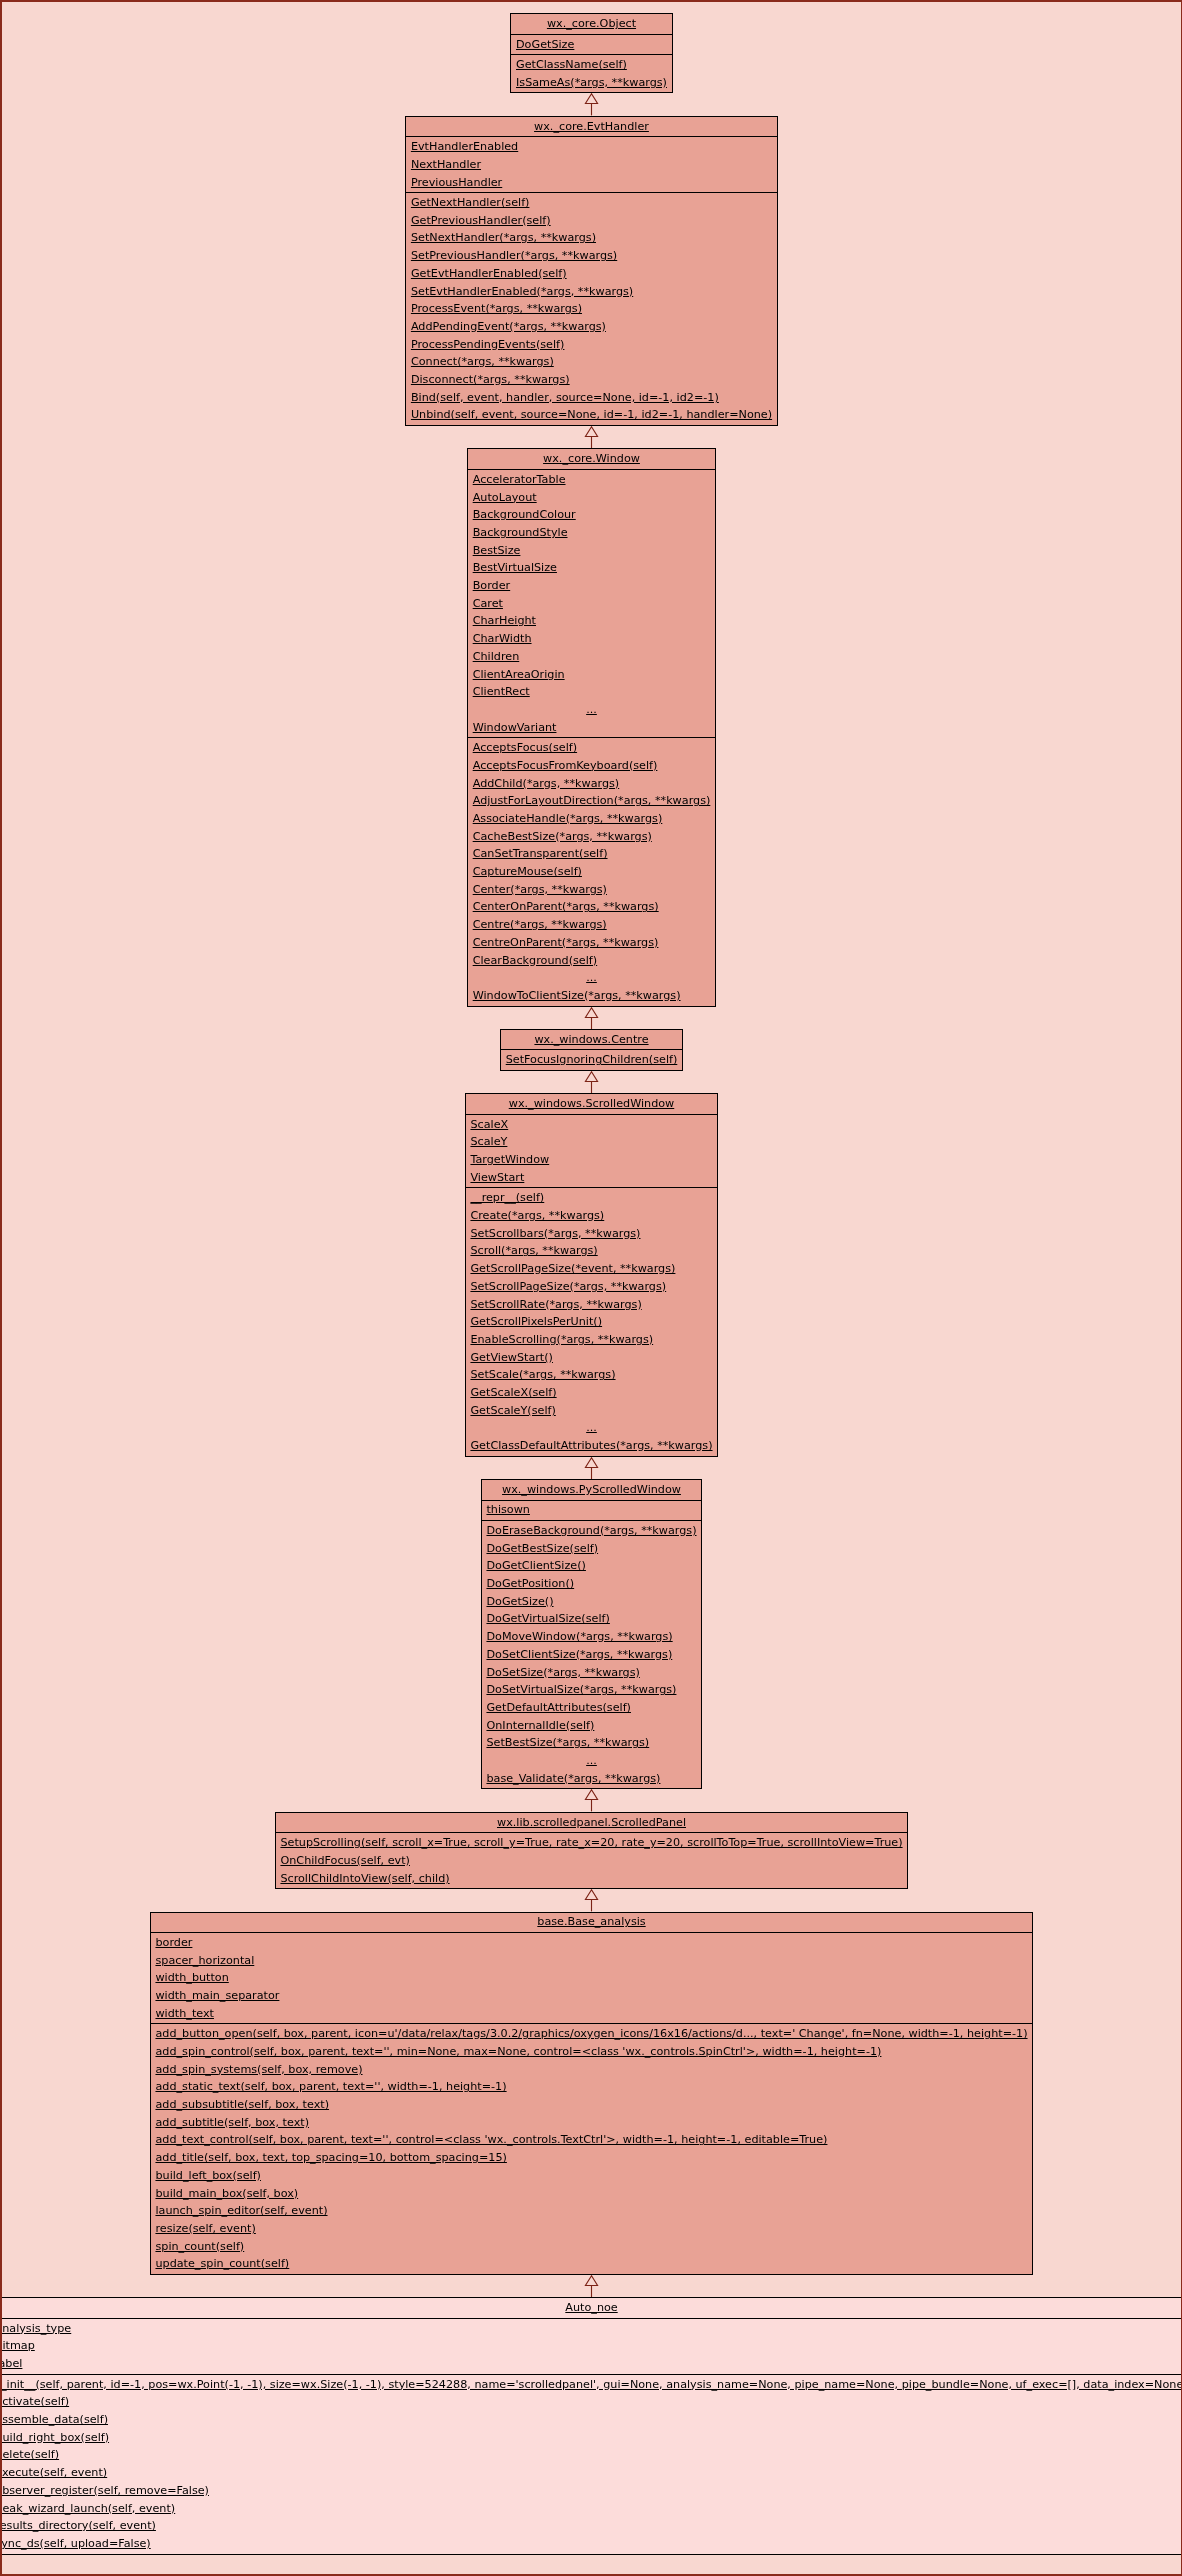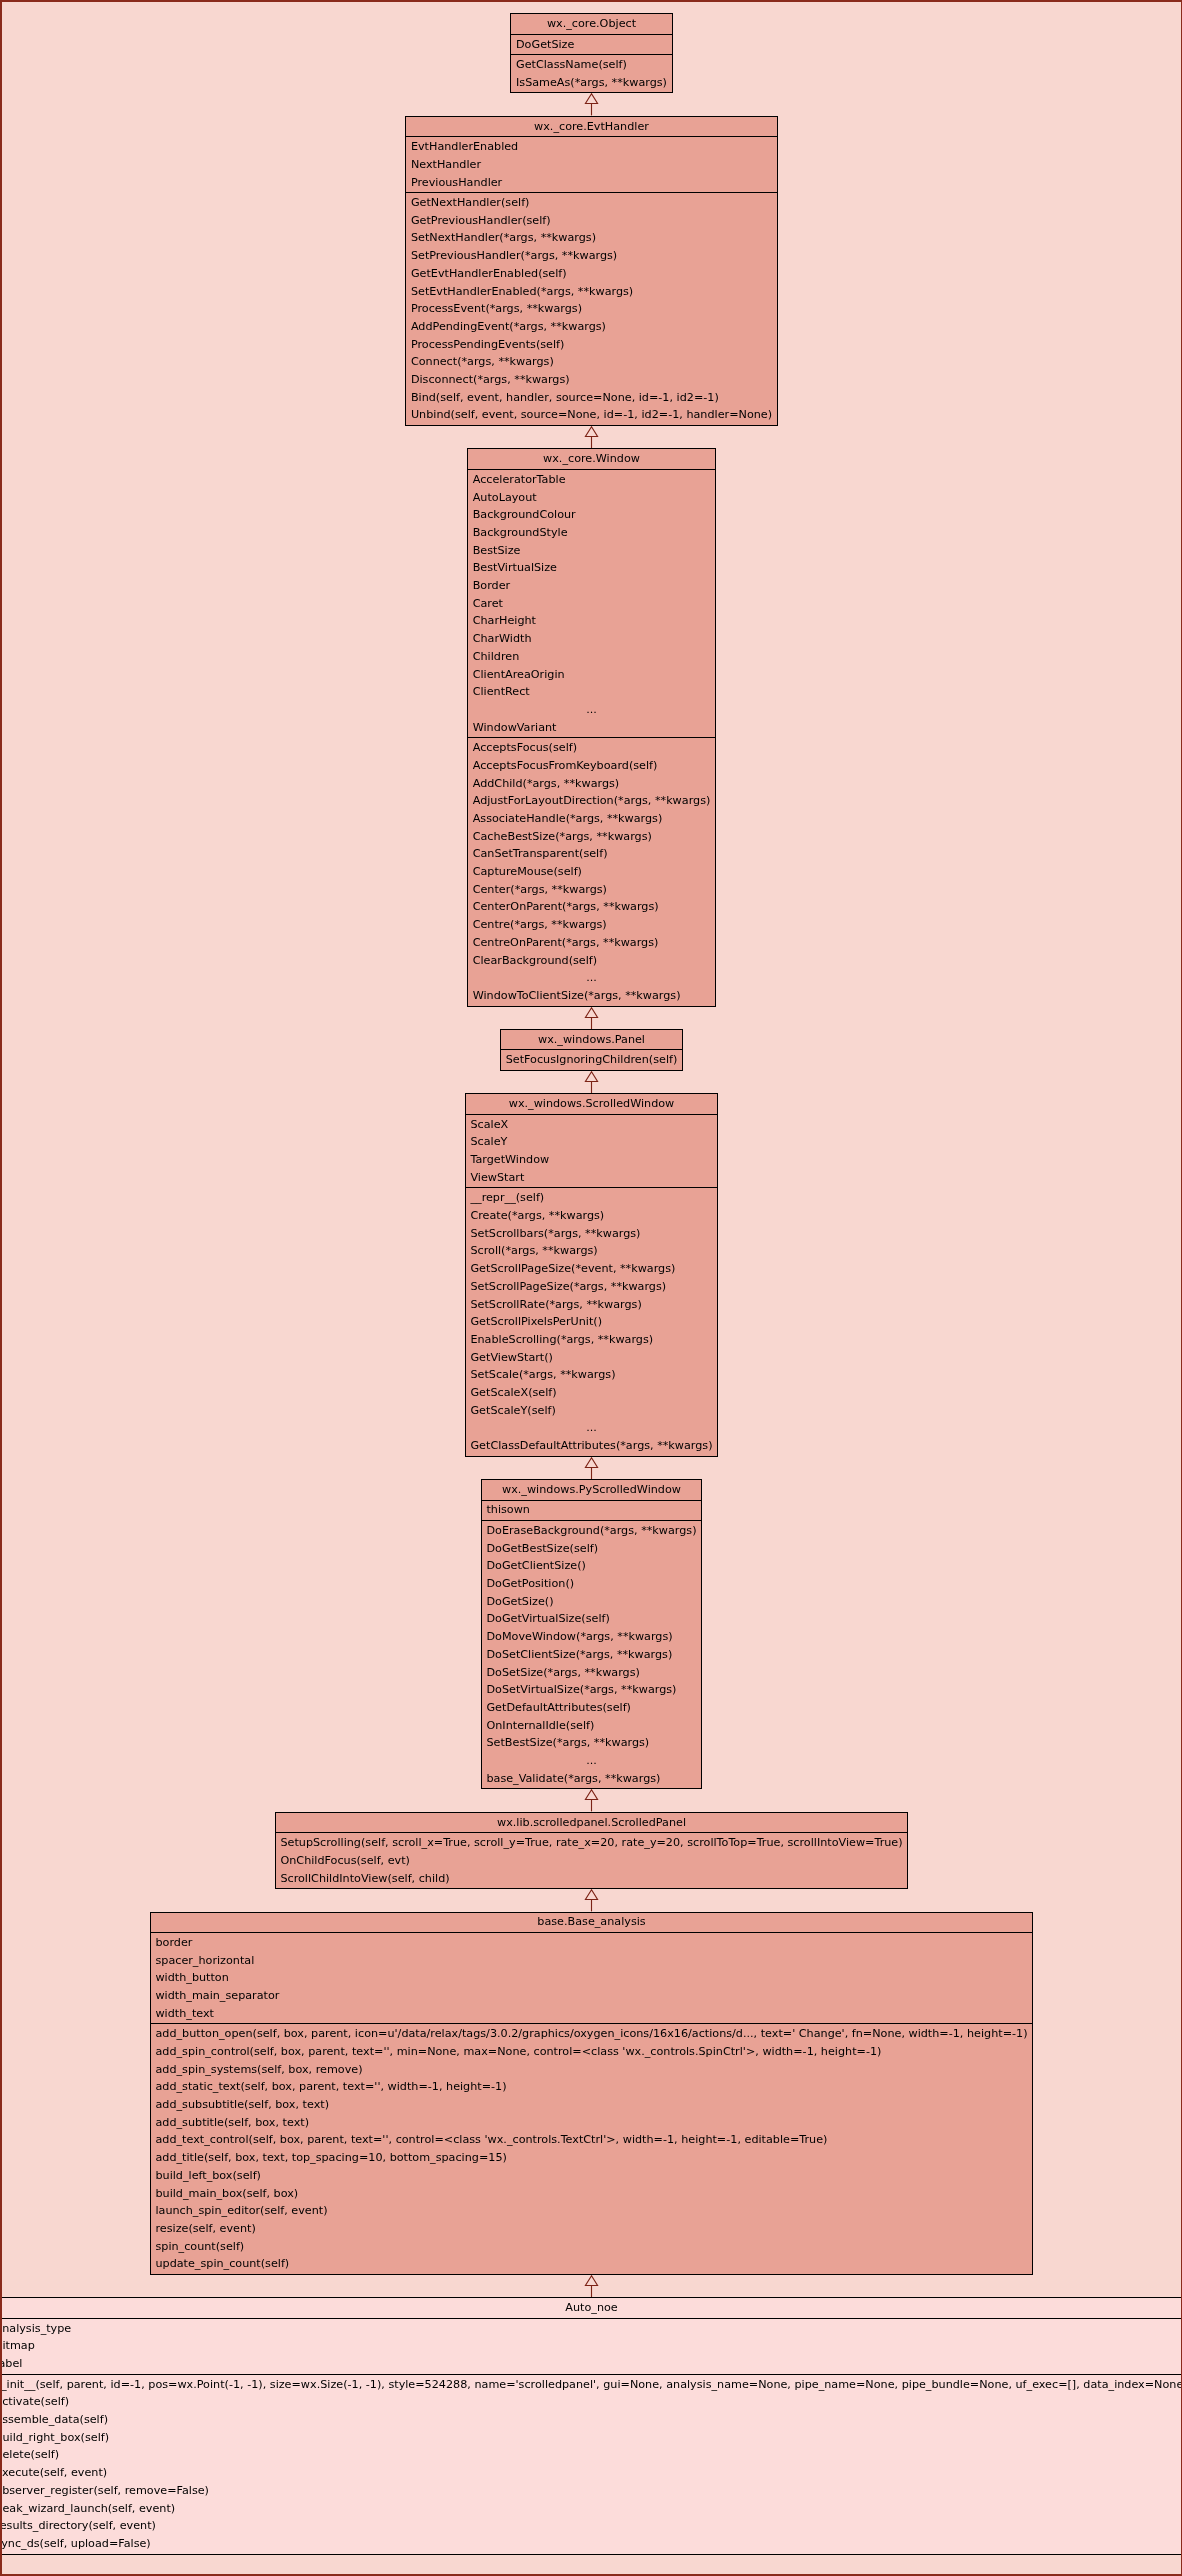--- a/index.html
+++ b/index.html
@@ -12,20 +12,21 @@
     border: 2.8px solid var(--frame_border, #8a2a1b);
     overflow: hidden;
     display: flex;
     flex-direction: column;
     align-items: center;
     padding-top: 11.2px;
     font-family: "DejaVu Sans", "Liberation Sans", sans-serif;
     font-size: 11.2px;
     line-height: 17.7px;
     color: #000000;
+    text-decoration: underline;
   }
 
   .class-box {
     background: var(--node_fill, #e8a295);
     border: 0.9px solid var(--node_border, #000000);
     flex: 0 0 auto;
     white-space: nowrap;
   }
   .class-box.highlight { background: var(--highlight_fill, #fcdcda); }
 
@@ -141,21 +142,21 @@
         <div class="member-row">WindowToClientSize(*args, **kwargs)</div>
       </div>
     </div>
     <div class="connector">
       <svg width="17" height="22.4" viewBox="0 0 18 24">
         <line x1="9" y1="11" x2="9" y2="24" stroke="#7c2316" stroke-width="1.2"></line>
         <polygon points="9,0.8 2.5,11.2 15.5,11.2" fill="#f8d7d0" stroke="#7c2316" stroke-width="1.2"></polygon>
       </svg>
     </div>
     <div class="class-box">
-      <div class="class-title">wx._windows.Panel</div>
+      <div class="class-title">wx._windows.Centre</div>
       <div class="section">
         <div class="member-row">SetFocusIgnoringChildren(self)</div>
       </div>
     </div>
     <div class="connector">
       <svg width="17" height="22.4" viewBox="0 0 18 24">
         <line x1="9" y1="11" x2="9" y2="24" stroke="#7c2316" stroke-width="1.2"></line>
         <polygon points="9,0.8 2.5,11.2 15.5,11.2" fill="#f8d7d0" stroke="#7c2316" stroke-width="1.2"></polygon>
       </svg>
     </div>

